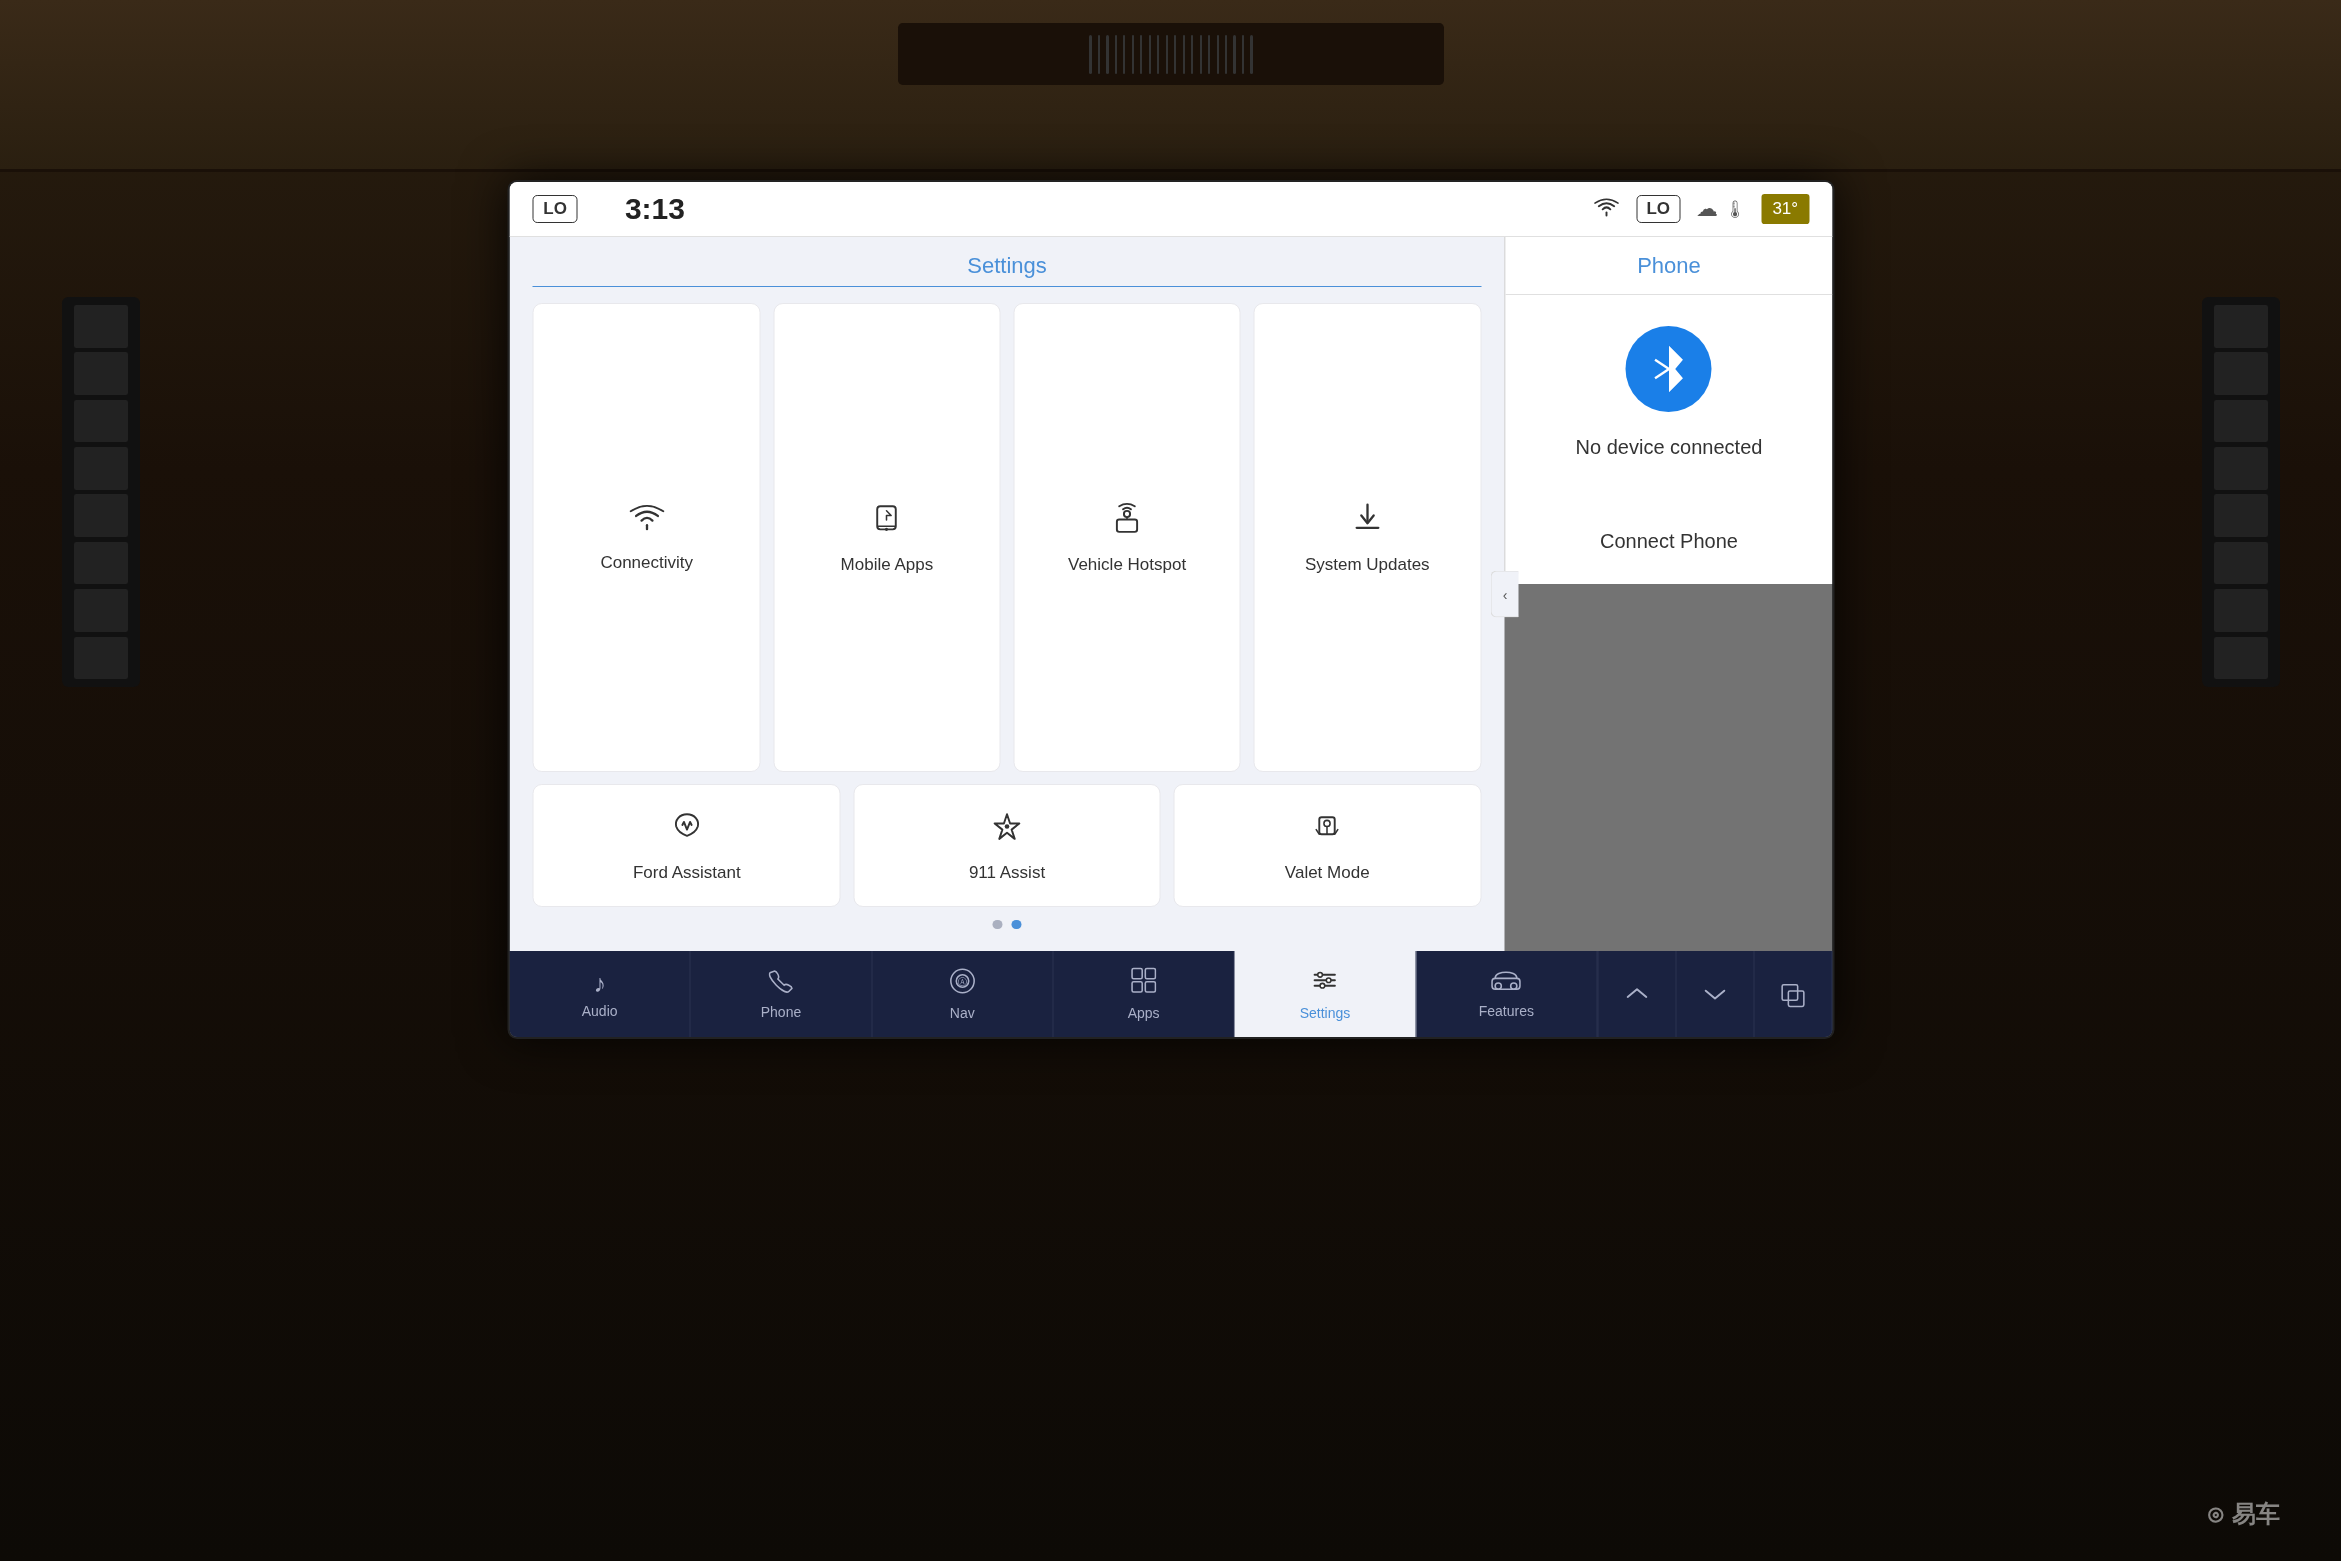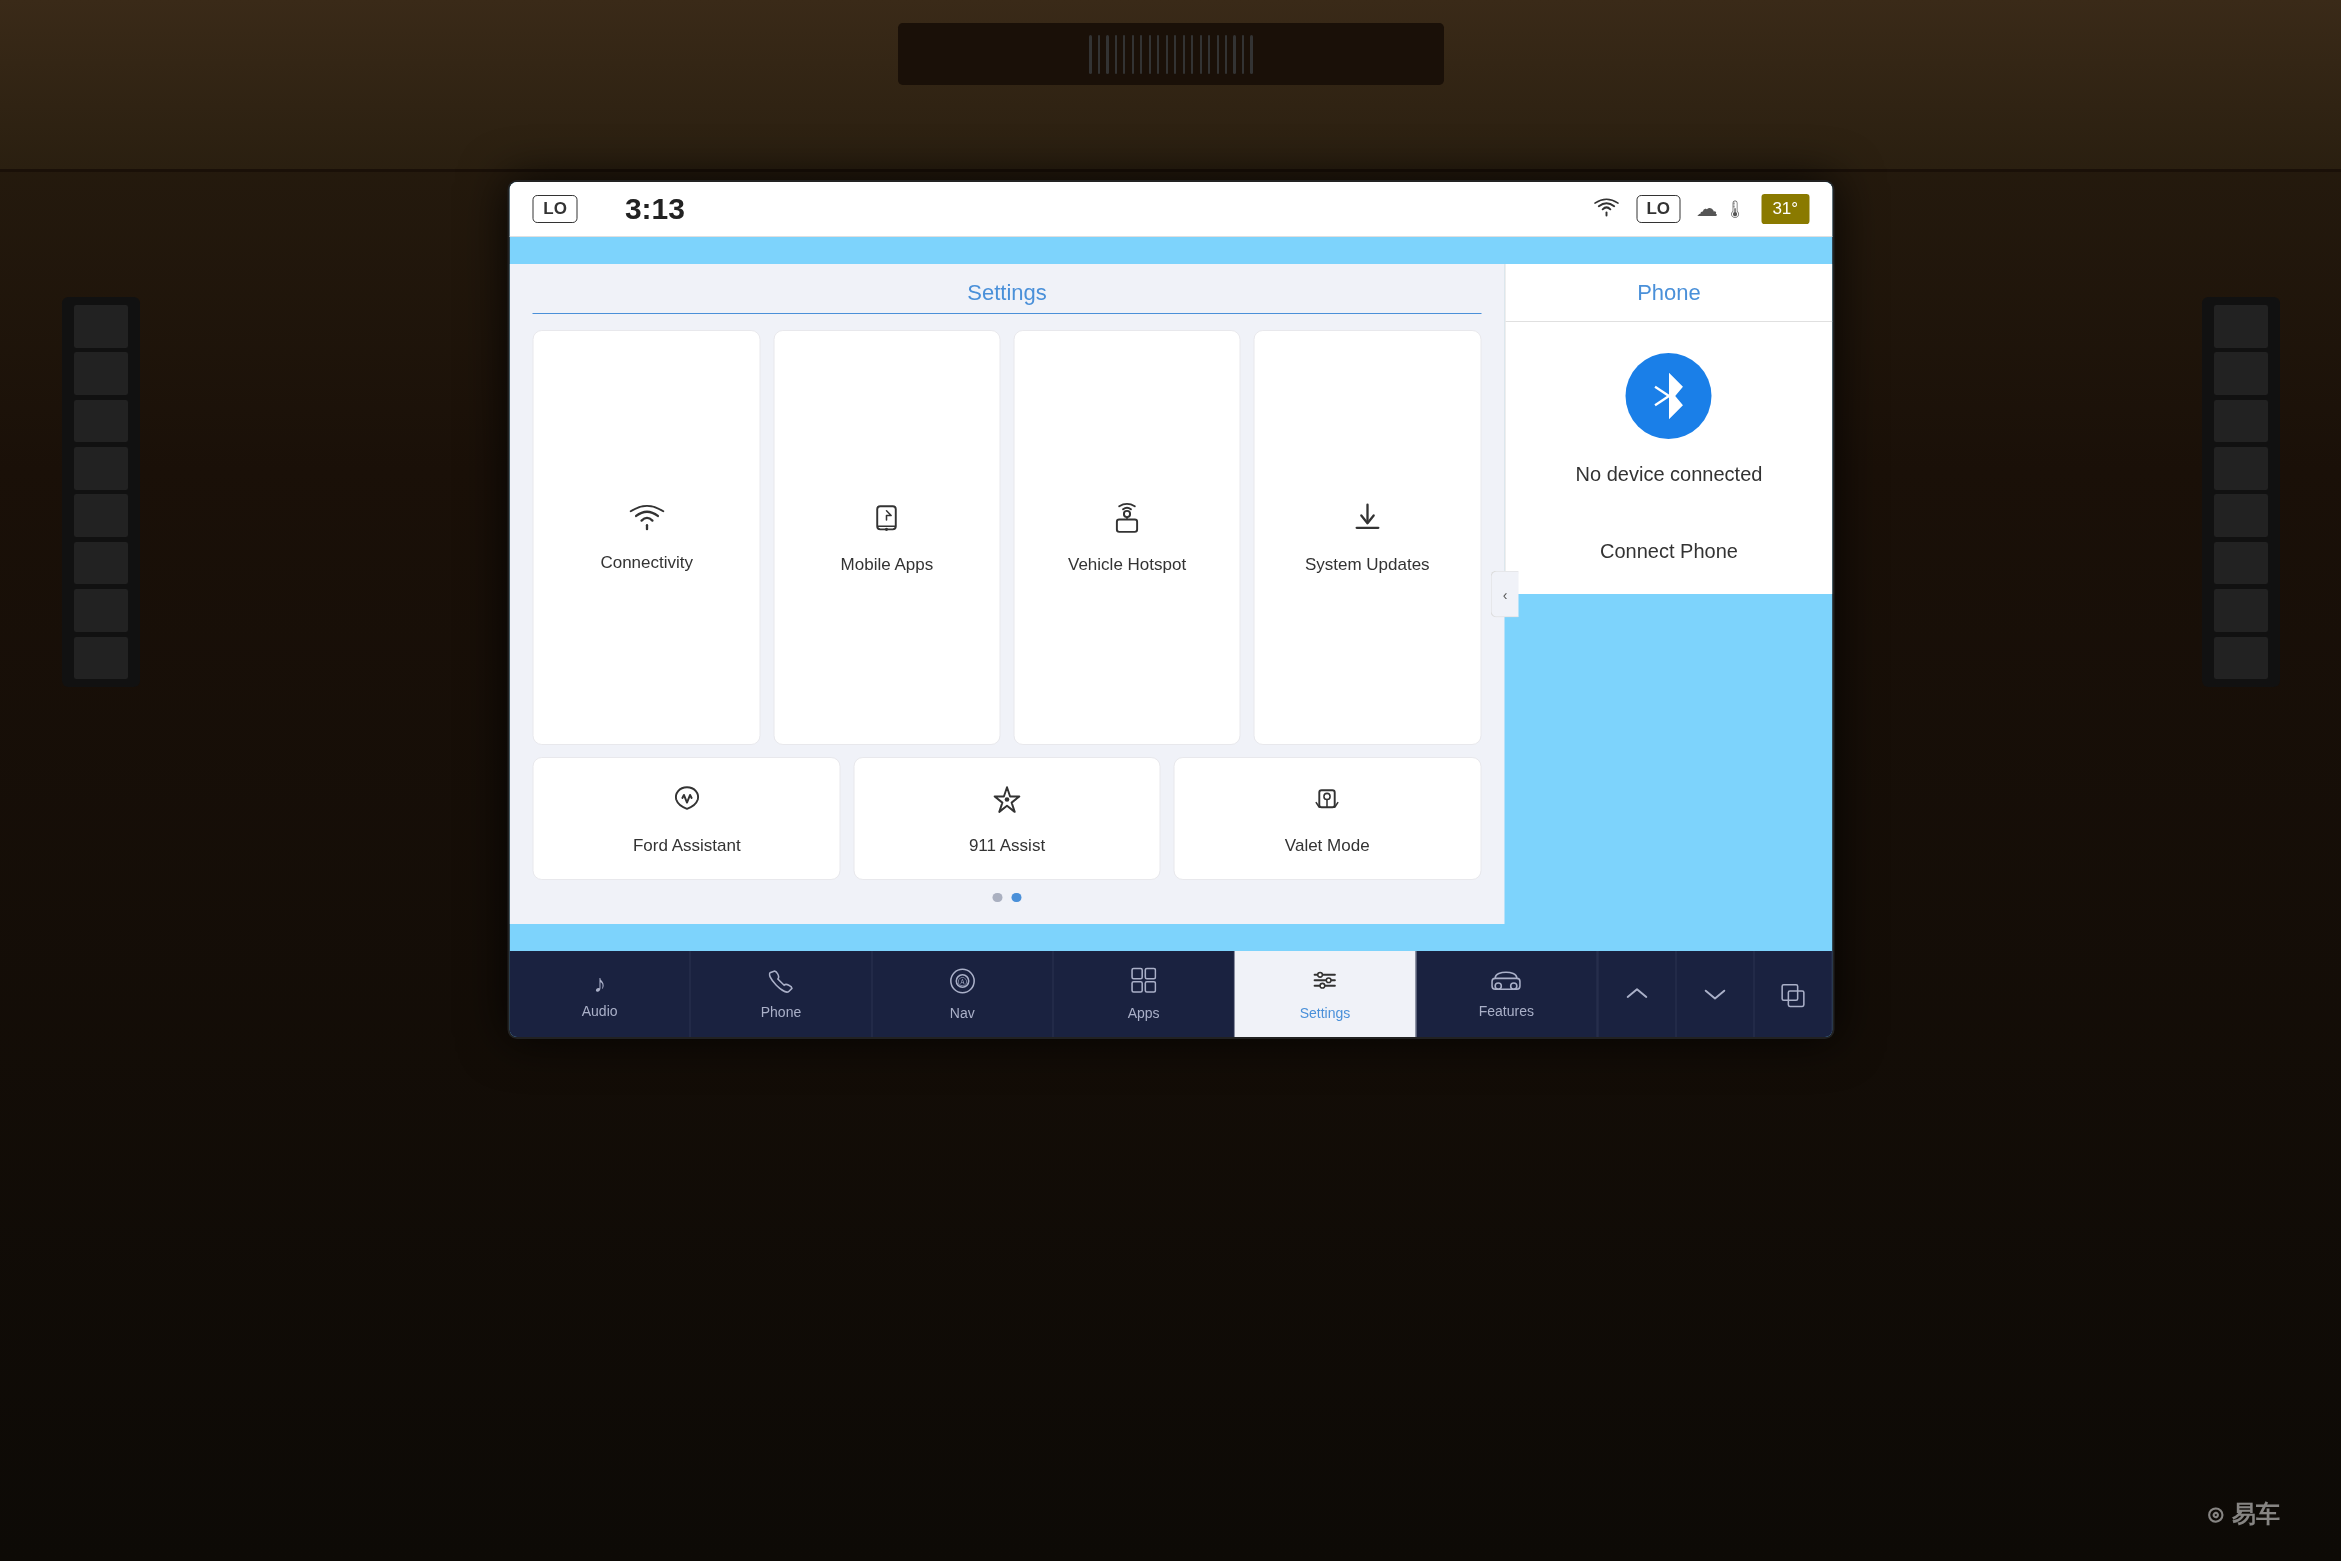--- a/index.html
+++ b/index.html
@@ -65,24 +65,23 @@
       background: #111;
       border-radius: 9.4px;
       border: 2.3px solid #222;
       box-shadow: 0 0 47px rgba(0,0,0,0.8);
       overflow: hidden;
     }
 
     .screen-inner {
       width: 100%;
       height: 100%;
-      background: #7dd3fc;
-      display: flex;
-      flex-direction: column;
-      gap: 27px;
+      background: #737373;
+      display: flex;
+      flex-direction: column;
     }
 
     
     .status-bar {
       height: 55px;
       background: #ffffff;
       display: flex;
       align-items: center;
       justify-content: space-between;
       padding: 0 23.4px;
@@ -276,21 +275,21 @@
     }
 
     .no-device-text {
       font-size: 20px;
       color: #333;
       text-align: center;
       font-weight: 400;
     }
 
     .connect-phone-btn {
-      margin-top: 31px;
+      margin-top: 48px;
       font-size: 20px;
       color: #333;
       text-align: left;
       font-weight: 400;
       cursor: pointer;
     }
 
     
     .collapse-btn {
       position: absolute;

